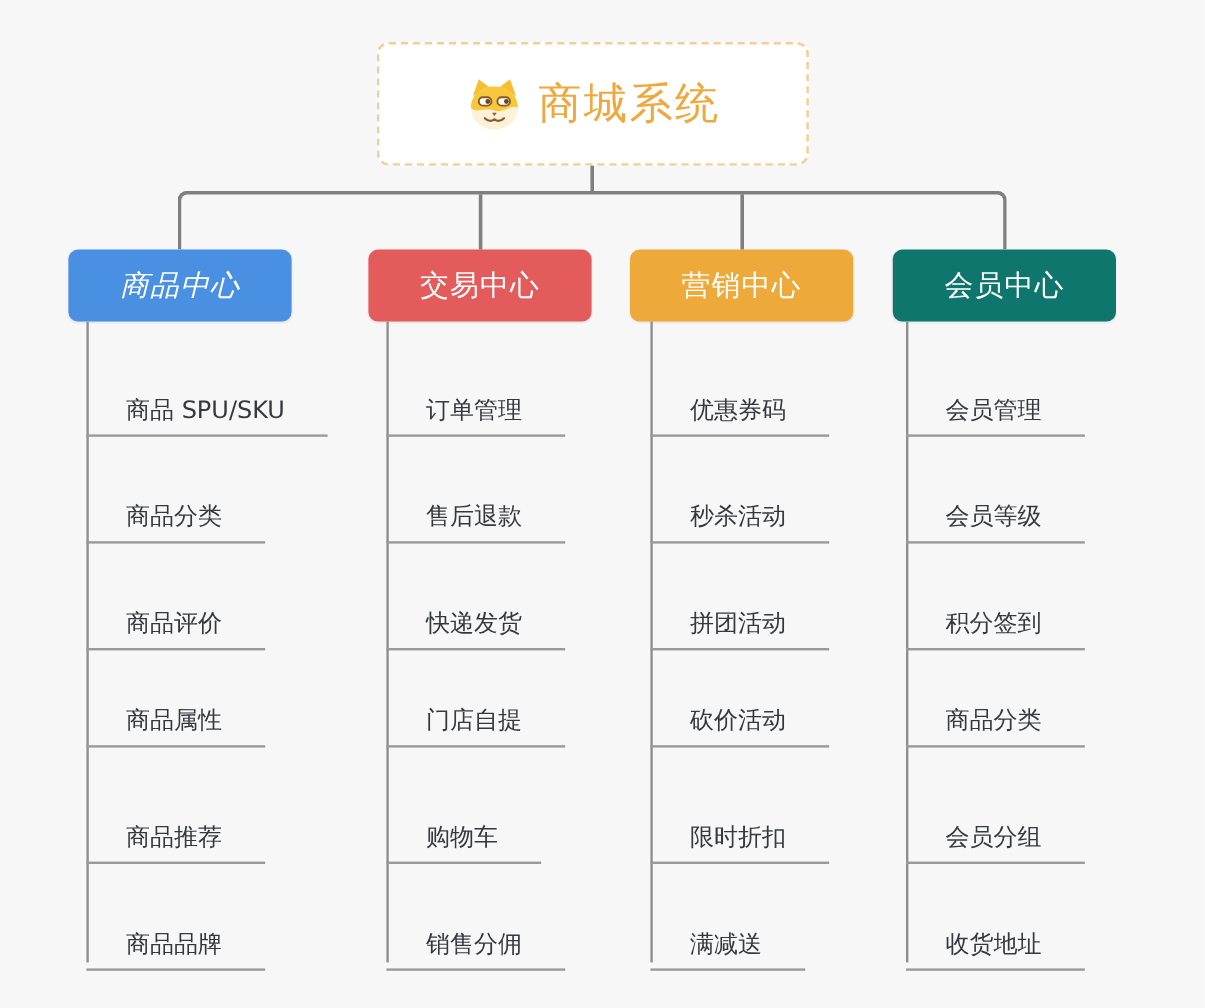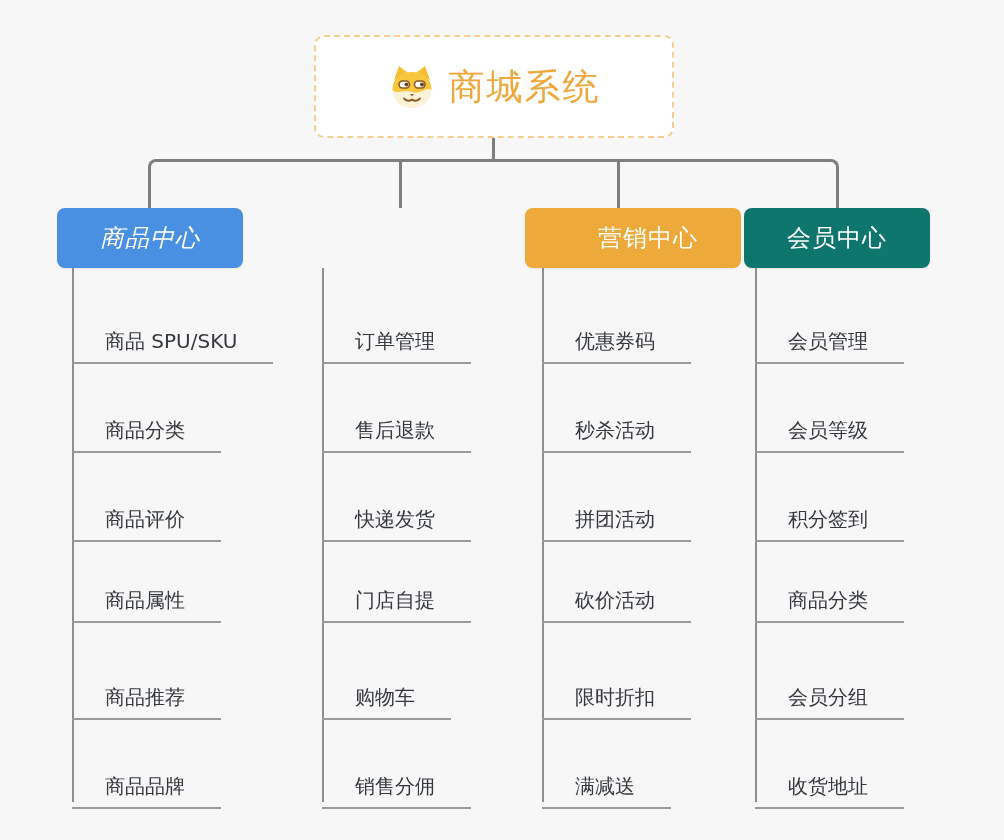--- a/index.html
+++ b/index.html
@@ -59,21 +59,24 @@
       <circle cx="34" cy="19.6" r="2" fill="#6E4420"></circle>
       <path d="M22 29 L26 29 L24 31.6 Z" fill="#9C5B28"></path>
       <path d="M16 33.5 Q20 37.5 24 34.5 Q28 37.5 32 33.5" fill="none" stroke="#8A5A28" stroke-width="1.8" stroke-linecap="round"></path>
     </svg>
     <span class="root-title" style="color: rgb(240, 168, 60);">商城系统</span>
   </div>
 
   <div class="branch b0" style="background-color: rgb(74, 144, 226); font-style: italic;">
     <span>商品中心</span>
   </div>
-  <div class="branch b2" style="background-color: rgb(237, 169, 57); padding-left: 30px;">
+  <div class="branch b1" style="background-color: rgb(228, 91, 91);">
+    <span>交易中心</span>
+  </div>
+  <div class="branch b2" style="background-color: rgb(237, 169, 57);">
     <span>营销中心</span>
   </div>
   <div class="branch b3" style="background-color: #0f766e;">
     <span>会员中心</span>
   </div>
 
   <div class="column col0">
     <div class="spine"></div>
     <div class="leaf r0">商品 SPU/SKU</div>
     <div class="leaf r1">商品分类</div>

